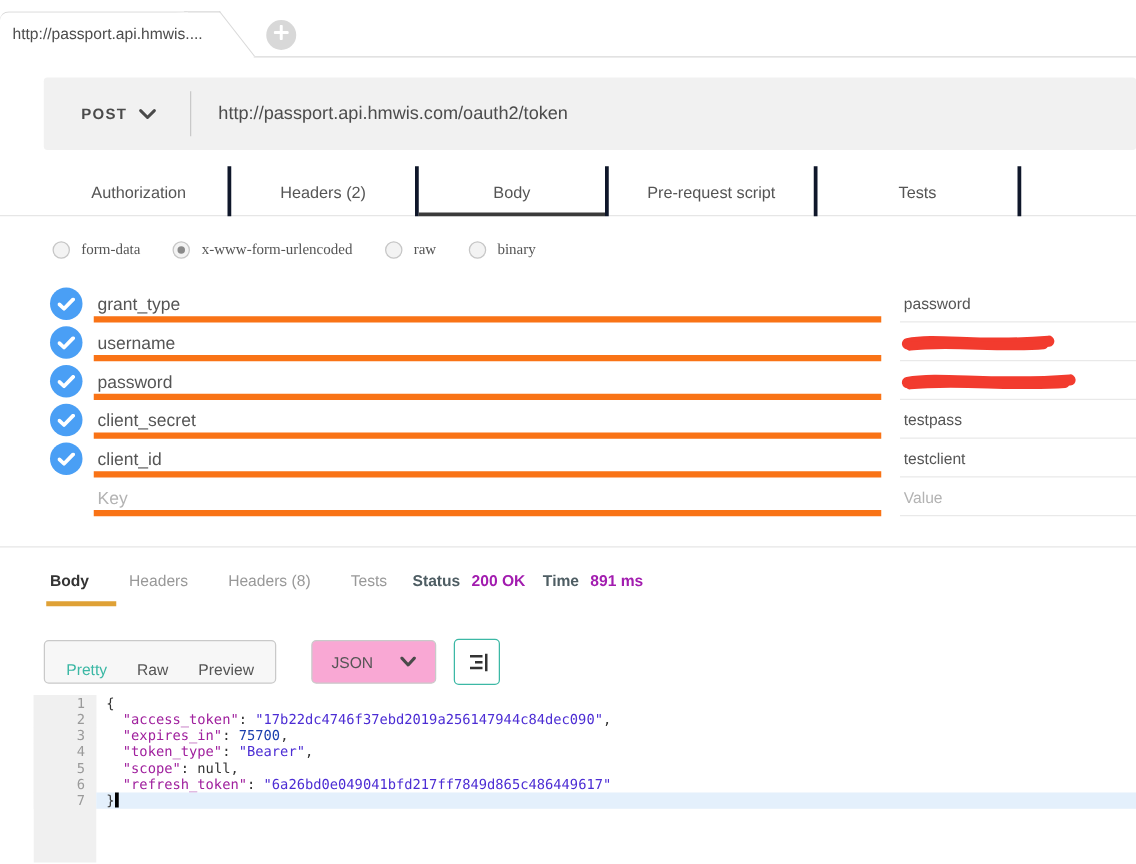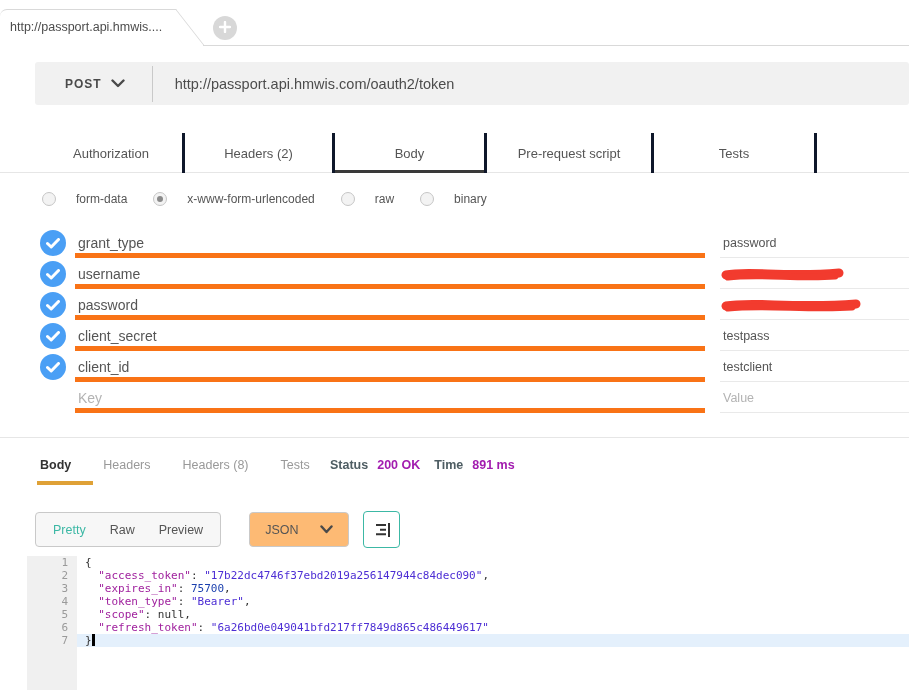--- a/index.html
+++ b/index.html
@@ -11,37 +11,37 @@
   .browser-tab { position:absolute; left:0; top:9px; width:150px; height:37px; background:#fff;
     border-top:1px solid #d9d9d9; border-top-left-radius:7px; z-index:2; }
   .tab-slant { position:absolute; left:147px; top:9px; width:29px; height:36px; background:#fff;
     border-top:1px solid #d9d9d9; border-right:1px solid #d9d9d9;
     transform:skewX(38deg); transform-origin:top left; z-index:1; }
   .tab-title { position:absolute; left:10px; top:20px; font-size:12.5px; color:#4c4c4c; white-space:nowrap; z-index:3; }
   .new-tab-btn { position:absolute; left:213px; top:16px; width:24px; height:24px; border-radius:50%;
     background:#d8d8d8; display:flex; align-items:center; justify-content:center; cursor:pointer; }
 
   
-  .request-bar { position:absolute; left:35px; top:62px; width:874px; height:43px; background:#f1f1f1;
+  .request-bar { position:absolute; left:35px; top:62px; width:874px; height:58px; background:#f1f1f1;
     border-radius:3px; display:flex; align-items:center; }
   .method { margin-left:30px; display:flex; align-items:center; gap:9px; font-size:12px; font-weight:bold;
     letter-spacing:1px; color:#4a4a4a; cursor:pointer; }
   .req-divider { width:1px; height:36px; background:#c9c9c9; margin-left:27px; }
   .url-text { margin-left:22px; font-size:14.5px; color:#4c4c4c; white-space:nowrap; }
 
   
   .req-tabs { position:absolute; left:40px; top:133px; height:40px; display:flex; z-index:2; }
   .req-tab { display:flex; align-items:center; justify-content:center; font-size:13px; color:#555;
     border-right:3px solid #0f172a; position:relative; cursor:pointer; }
   .req-tab.active::after { content:""; position:absolute; left:0; bottom:0; width:100%; height:3px; background:#3a3a3a; }
   .req-tabs-underline { position:absolute; left:0; top:172px; width:909px; height:1px; background:#e6e6e6; }
 
   
   .body-modes { position:absolute; left:42px; top:192px; display:flex; align-items:center; font-size:12px; color:#555; }
-  .body-mode { display:flex; align-items:center; gap:20px; margin-right:26px; cursor:pointer; }
+  .body-mode { display:flex; align-items:center; gap:9px; margin-right:26px; cursor:pointer;font-family:Liberation Serif, serif; }
   .radio { width:14px; height:14px; border-radius:50%; border:1px solid #c6c6c6; background:#f3f3f3; position:relative; }
   .radio.sel::after { content:""; position:absolute; left:3px; top:3px; width:6px; height:6px; border-radius:50%; background:#8a8a8a; }
 
   
   .kv-table { position:absolute; left:0; top:228px; width:909px; }
   .kv-row { position:relative; height:31px; }
   .kv-check { position:absolute; left:40px; top:2px; width:26px; height:26px; border-radius:50%;
     background:#4a9ff5; display:flex; align-items:center; justify-content:center; cursor:pointer; }
   .kv-key { position:absolute; left:75px; top:0; width:630px; height:30px; line-height:30px;
     padding-left:3px; font-size:14px; color:#555; border-bottom:5px solid #f97316; }
@@ -56,26 +56,26 @@
   .resp-tabs { position:absolute; left:40px; top:458px; display:flex; align-items:center; font-size:12.5px; }
   .resp-tab { margin-right:32px; color:#999; position:relative; cursor:pointer; white-space:nowrap; }
   .resp-tab.active { color:#333; font-weight:bold; }
   .resp-tab.active::after { content:""; position:absolute; left:-3px; right:-22px; bottom:-13px; height:4px; background:#dfa136; }
   .status-line { position:absolute; left:330px; top:458px; display:flex; align-items:center; font-size:12.5px; font-weight:bold; }
   .status-line .lbl { color:#4e5d63; margin-right:9px; }
   .status-line .val { color:#a21caf; margin-right:14px; }
 
   
   .resp-toolbar { position:absolute; left:35px; top:511px; display:flex; align-items:center; }
-  .view-group { display:flex; align-items:center; border:1px solid #c9c9c9; border-radius:4px;
-    background:#f7f7f7; height:35px; padding:5px 5px; }
+  .view-group { display:flex; border:1px solid #c9c9c9; border-radius:4px;
+    background:#f7f7f7; height:35px; padding:16px 5px; }
   .view-btn { padding:0 12px; font-size:12.5px; color:#555; cursor:pointer; }
   .view-btn.active { color:#3cb8a5; }
   .json-select { margin-left:28px; display:flex; align-items:center; gap:22px; border:1px solid #c9c9c9;
-    border-radius:4px; background:#fdba74; height:35px; padding:0 15px; font-size:12.5px; color:#555; cursor:pointer; }
+    border-radius:4px; background:#f9a8d4; height:35px; padding:0 15px; font-size:12.5px; color:#555; cursor:pointer; }
   .format-btn { margin-left:14px; width:37px; height:37px; border:1px solid #3cb8a5; border-radius:4px;
     background:#fff; display:flex; align-items:center; justify-content:center; cursor:pointer; }
 
   
   .code-editor { position:absolute; left:27px; top:556px; width:882px; height:135px;
     font-family:"DejaVu Sans Mono", monospace; font-size:11px; }
   .gutter-bg { position:absolute; left:0; top:0; width:50px; height:134px; background:#f0f0f0; }
   .code-lines { position:relative; }
   .code-line { display:flex; height:13px; line-height:13px; }
   .line-num { width:50px; flex:0 0 50px; text-align:right; padding-right:9px; color:#9a9a9a; background:#f0f0f0; }

